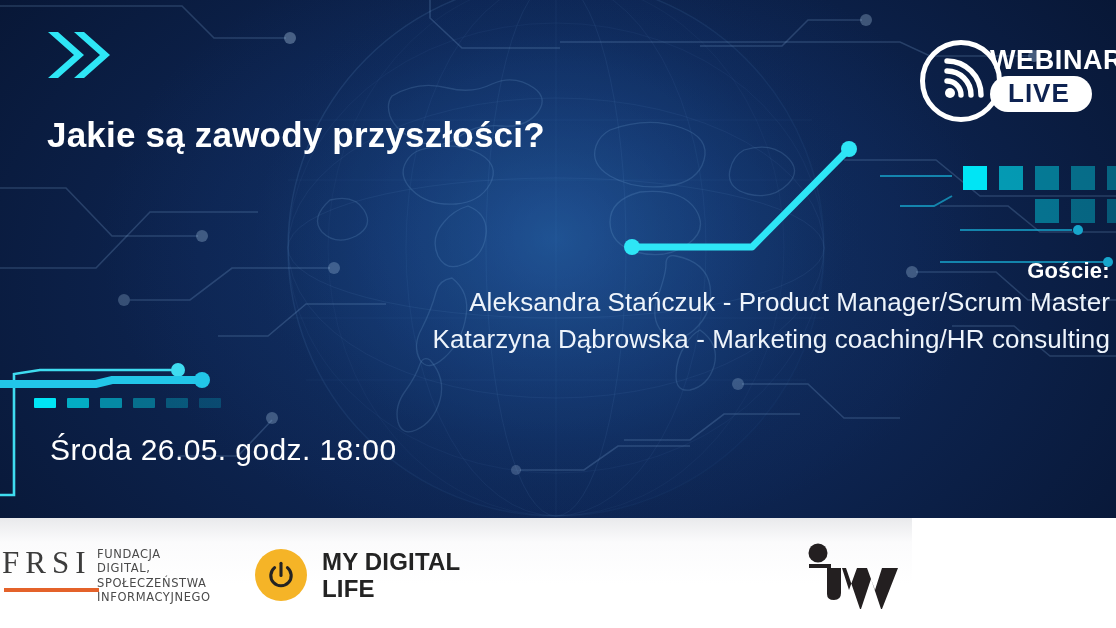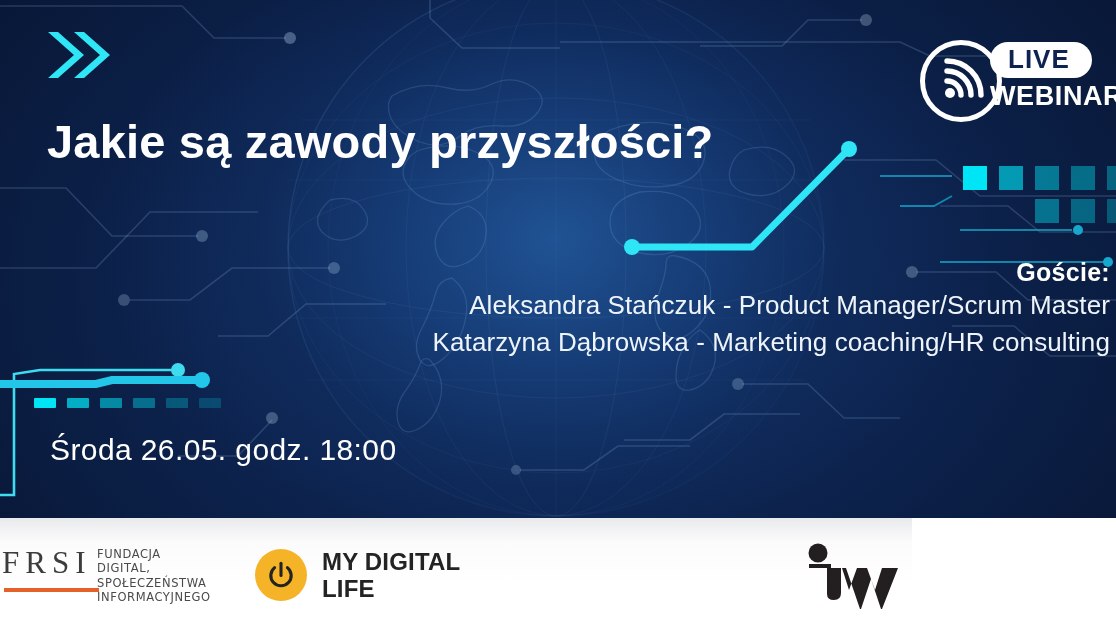--- a/index.html
+++ b/index.html
@@ -26,21 +26,21 @@
   #chevron-logo { position:absolute; left:44px; top:28px; width:68px; height:56px; }
 
   
   #title-block { position:absolute; left:47px; top:104px; width:760px; }
   #title-main {
     font-size:40px; font-weight:bold; color:#ffffff;
     letter-spacing:0.4px; line-height:1.08; white-space:nowrap;
   }
   #title-sub {
     margin-top:12px;
-    font-size:47px; font-weight:bold; color:#ffffff;
+    font-size:35px; font-weight:bold; color:#ffffff;
     letter-spacing:0.2px; line-height:1.1; white-space:nowrap;
   }
 
   
   #live-badge { position:absolute; right:4px; top:36px; width:206px; height:96px; }
   #badge-circle {
     position:absolute; left:14px; top:4px; width:82px; height:82px;
     border:5px solid #ffffff; border-radius:50%;
     display:flex; align-items:center; justify-content:center;
   }
@@ -50,21 +50,21 @@
     font-size:26px; font-weight:bold; letter-spacing:1px;
     padding:2px 22px 3px 18px; border-radius:20px;
   }
   #webinar-text {
     margin-top:3px; color:#ffffff; font-size:27px; font-weight:bold;
     letter-spacing:0.6px; white-space:nowrap;
   }
 
   
   #guests-block { position:absolute; right:6px; top:258px; width:1000px; text-align:right; }
-  #guests-label { font-size:25px; font-weight:bold; color:#ffffff; letter-spacing:0.3px; }
+  #guests-label { font-size:22px; font-weight:bold; color:#ffffff; letter-spacing:0.3px; }
   .guest-line {
     font-size:26px; color:#eef4fb; font-weight:300;
     line-height:1.42; letter-spacing:0.1px; white-space:nowrap;
   }
 
   
   #date-text {
     position:absolute; left:50px; top:433px;
     font-size:30px; color:#ffffff; font-weight:300; letter-spacing:0.4px;
   }
@@ -248,22 +248,22 @@
     <div id="live-badge">
       <div id="badge-circle">
         <svg viewBox="0 0 48 48" width="48" height="48">
           <circle cx="13" cy="36" r="5" fill="#ffffff"></circle>
           <path d="M10 24 a14 14 0 0 1 14 14" stroke="#ffffff" stroke-width="5.4" fill="none" stroke-linecap="round"></path>
           <path d="M10 14 a24 24 0 0 1 24 24" stroke="#ffffff" stroke-width="5.4" fill="none" stroke-linecap="round"></path>
           <path d="M10 4 a34 34 0 0 1 34 34" stroke="#ffffff" stroke-width="5.4" fill="none" stroke-linecap="round"></path>
         </svg>
       </div>
       <div id="badge-text-wrap">
+        <div id="webinar-text">WEBINAR</div>
         <div id="live-pill">LIVE</div>
-        <div id="webinar-text">WEBINAR</div>
       </div>
     </div>
 
     <div id="guests-block">
       <div id="guests-label">Goście:</div>
       <div class="guest-line">Aleksandra Stańczuk - Product Manager/Scrum Master</div>
       <div class="guest-line">Katarzyna Dąbrowska - Marketing coaching/HR consulting</div>
     </div>
 
     <div id="date-text">Środa 26.05. godz. 18:00</div>

